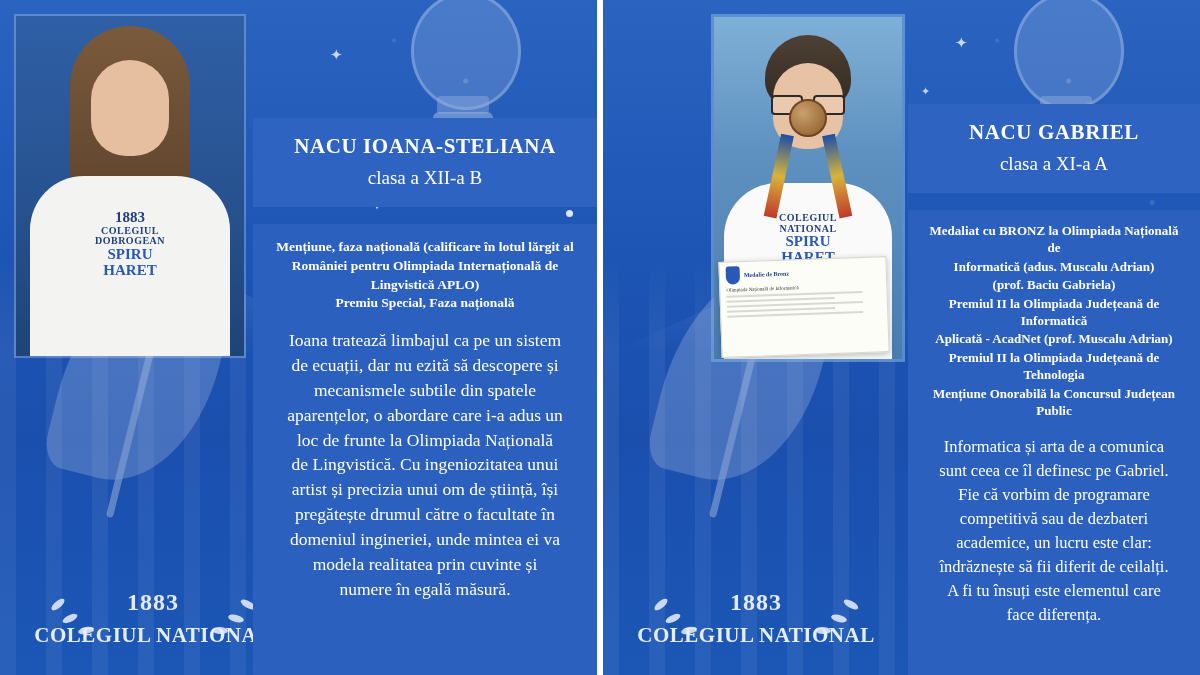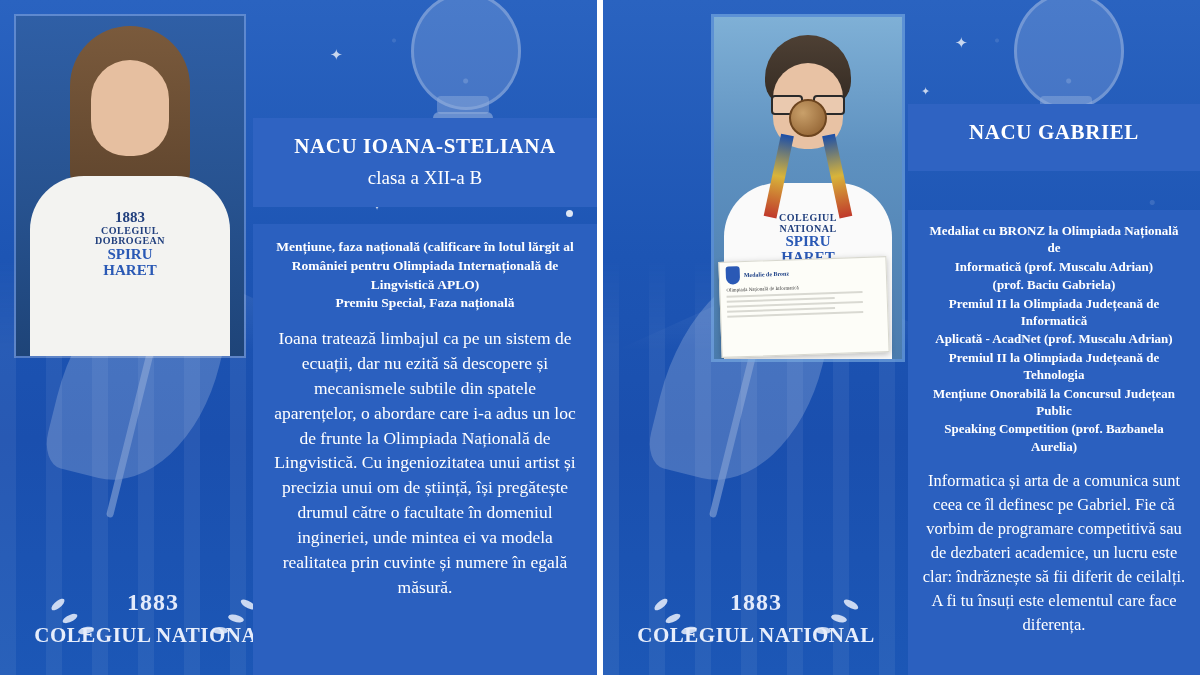--- a/index.html
+++ b/index.html
@@ -198,21 +198,21 @@
     background:#2b60bf;
   }
   .panel.body.b{top:210px;width:292px;height:465px;padding:12px 14px 6px;}
   .awards{
     font-size:13.5px;font-weight:bold;line-height:1.32;margin:0 0 14px;
   }
   .awards.b{font-size:13px;line-height:1.34;}
   .awards li{list-style:none;margin:0 0 1px;padding:0;}
   .awards ul{margin:0;padding:0;}
   .desc{
-    font-size:17.5px;line-height:1.42;margin:0;
+    font-size:17.5px;line-height:1.42;margin:16px;
   }
   .desc.b{font-size:16.5px;line-height:1.45;}
   .dot{
     position:absolute;width:7px;height:7px;border-radius:50%;background:rgba(255,255,255,.85);
   }
   .star{
     position:absolute;color:rgba(255,255,255,.75);font-size:15px;line-height:1;
   }
 </style>
 </head>
@@ -339,32 +339,32 @@
       <div class="leaf" style="left:50px;top:66px;transform:rotate(-8deg);"></div>
       <div class="leaf" style="right:22px;top:40px;transform:rotate(35deg);"></div>
       <div class="leaf" style="right:34px;top:54px;transform:rotate(20deg);"></div>
       <div class="leaf" style="right:50px;top:66px;transform:rotate(8deg);"></div>
       <div class="year">1883</div>
       <div class="name">COLEGIUL NATIONAL</div>
     </div>
 
     <div class="panel head b">
       <div class="p-name">NACU GABRIEL</div>
+      <div class="p-class">clasa a XI-a A</div>
     </div>
 
     <div class="panel body b">
       <div class="awards b">
         <ul>
           <li>Medaliat cu BRONZ la Olimpiada Națională de</li>
-          <li>Informatică (prof. Muscalu Adrian)</li>
+          <li>Informatică (adus. Muscalu Adrian)</li>
           <li>(prof. Baciu Gabriela)</li>
           <li>Premiul II la Olimpiada Județeană de Informatică</li>
           <li>Aplicată - AcadNet (prof. Muscalu Adrian)</li>
           <li>Premiul II la Olimpiada Județeană de Tehnologia</li>
           <li>Mențiune Onorabilă la Concursul Județean Public</li>
-          <li>Speaking Competition (prof. Bazbanela Aurelia)</li>
         </ul>
       </div>
       <p class="desc b">Informatica și arta de a comunica sunt ceea ce îl definesc pe Gabriel. Fie că vorbim de programare competitivă sau de dezbateri academice, un lucru este clar: îndrăznește să fii diferit de ceilalți. A fi tu însuți este elementul care face diferența.</p>
     </div>
   </div>
 
 </div>
 
 </body></html>

